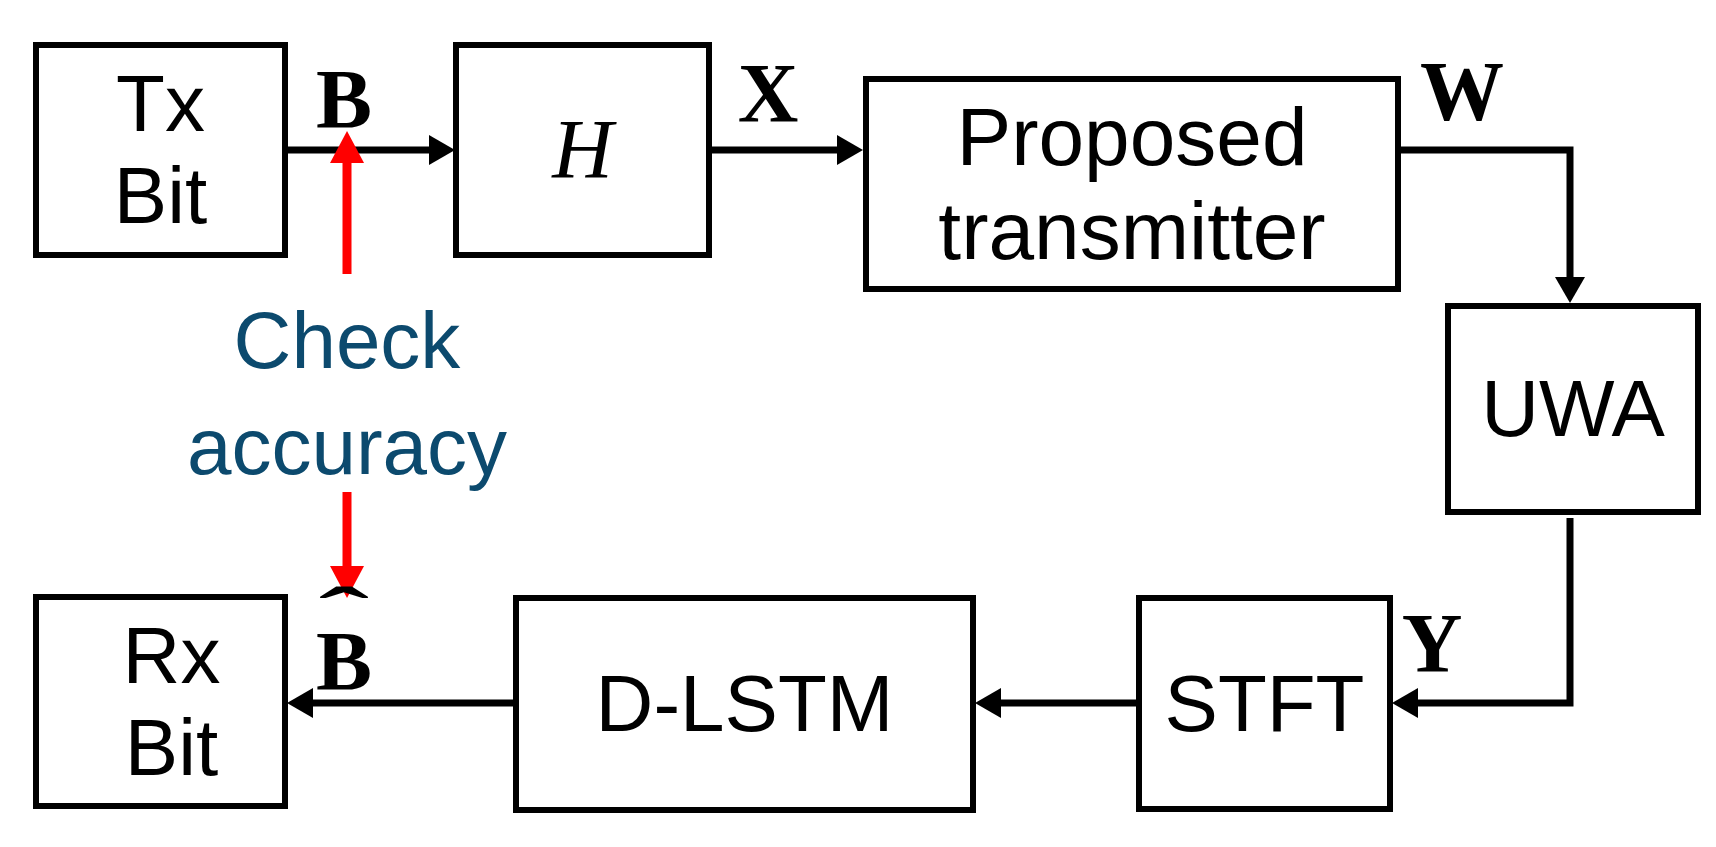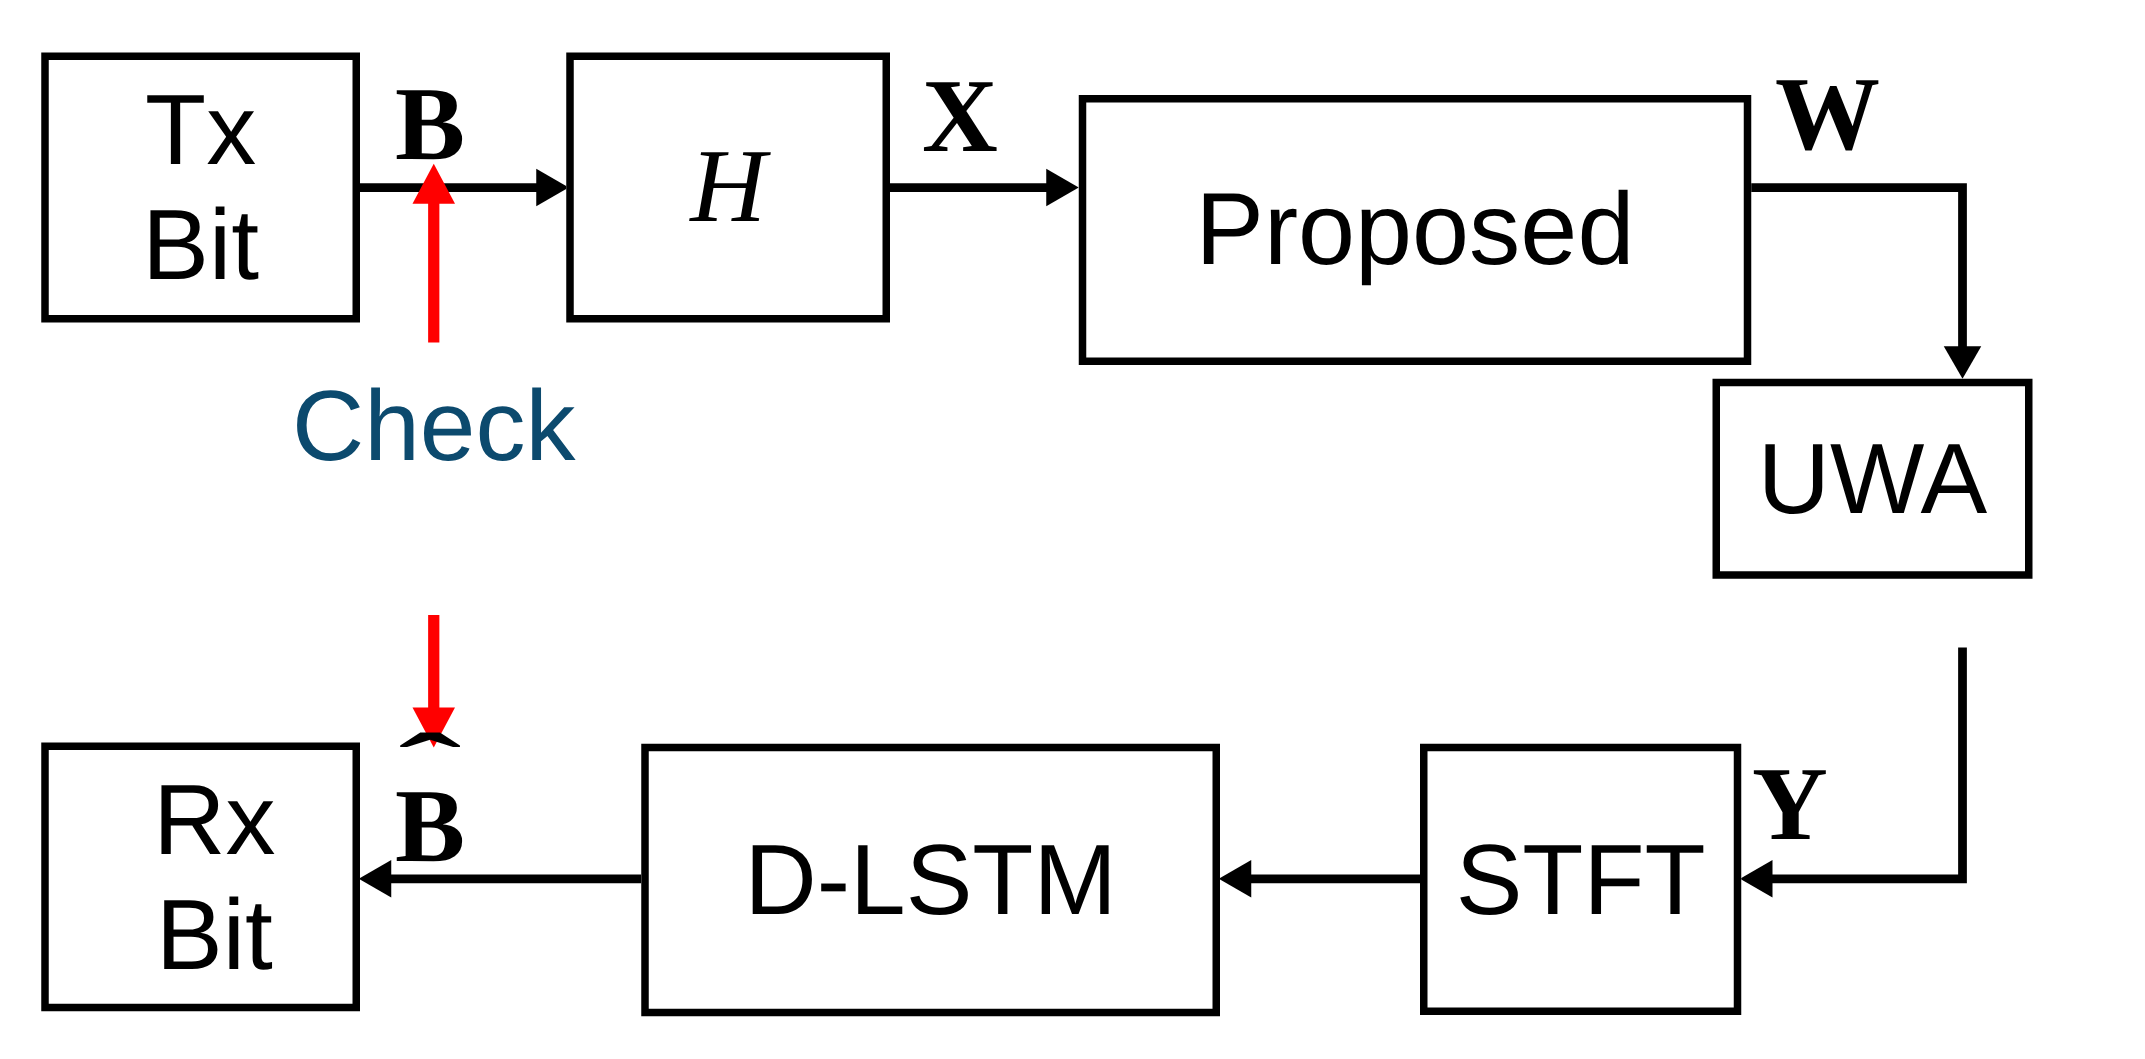--- a/index.html
+++ b/index.html
@@ -23,21 +23,21 @@
   }
   .box .lbl{
     font-size:80px;
     line-height:1.15;
     color:#000000;
     font-family:"Liberation Sans", sans-serif;
   }
   .box-tx   {left:33px;  top:42px;  width:255px; height:216px;text-align:center;}
   .box-h    {left:453px; top:42px;  width:259px; height:216px;}
   .box-prop {left:863px; top:56px;  width:538px; height:216px;margin-top:20px;}
-  .box-uwa  {left:1370px;top:303px; width:256px; height:160px;}
+  .box-uwa  {left:1445px;top:303px; width:256px; height:212px;}
   .box-stft {left:1136px;top:595px; width:257px; height:217px;}
   .box-dlstm{left:513px; top:595px; width:463px; height:218px;}
   .box-rx   {left:33px;  top:594px; width:255px; height:215px;padding-left:22px;}
   .h-lbl{
     font-family:"Liberation Serif", serif;
     font-style:italic;
     font-size:84px;
     line-height:1;
     color:#000000;
   }
@@ -124,20 +124,21 @@
     </div>
   </div>
 
   <div class="box box-h">
     <div class="h-lbl">H</div>
   </div>
 
   <div class="box box-prop">
     <div class="lbl" style="font-size:82px;">
       <span style="display:block">Proposed</span>
+      <span style="display:block">transmitter</span>
     </div>
   </div>
 
   <div class="box box-uwa">
     <div class="lbl">UWA</div>
   </div>
 
   <div class="box box-stft">
     <div class="lbl">STFT</div>
   </div>
@@ -155,15 +156,16 @@
 
   <div class="sig sig-b">B</div>
   <div class="sig sig-x">X</div>
   <div class="sig sig-w">W</div>
   <div class="sig sig-y">Y</div>
   <div class="sig sig-bhat-hat">ˆ</div>
   <div class="sig sig-bhat-base">B</div>
 
   <div class="check-text">
     <span>Check</span>
+    <span>accuracy</span>
   </div>
 
 </div>
 
 </body></html>

